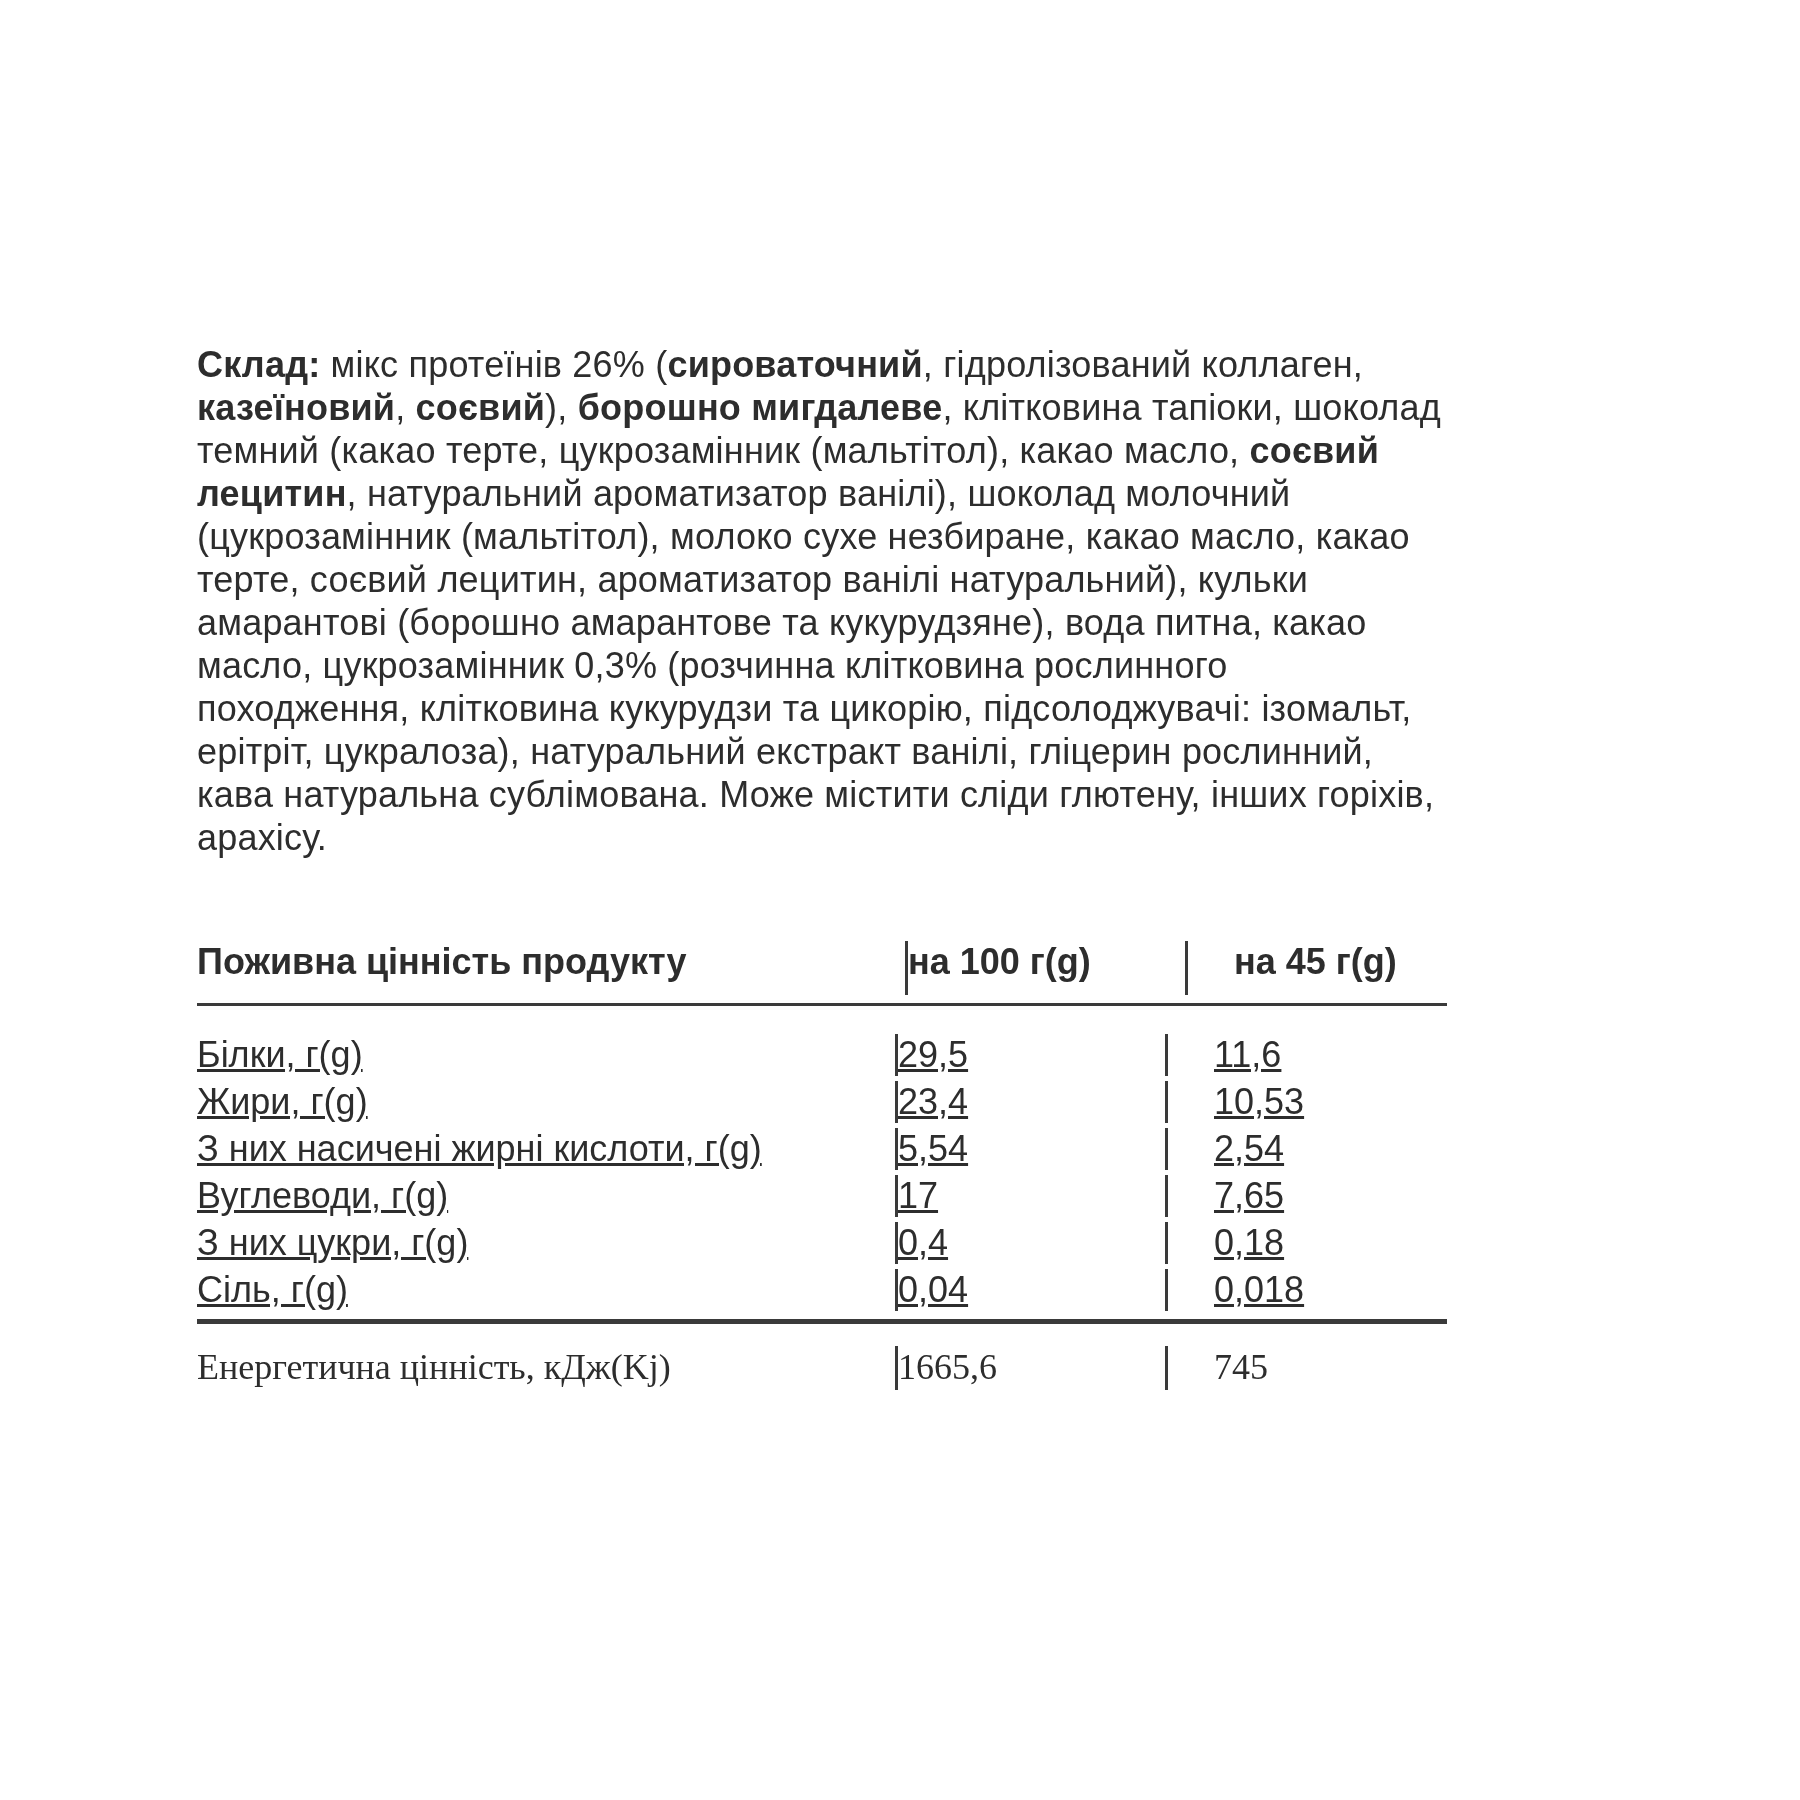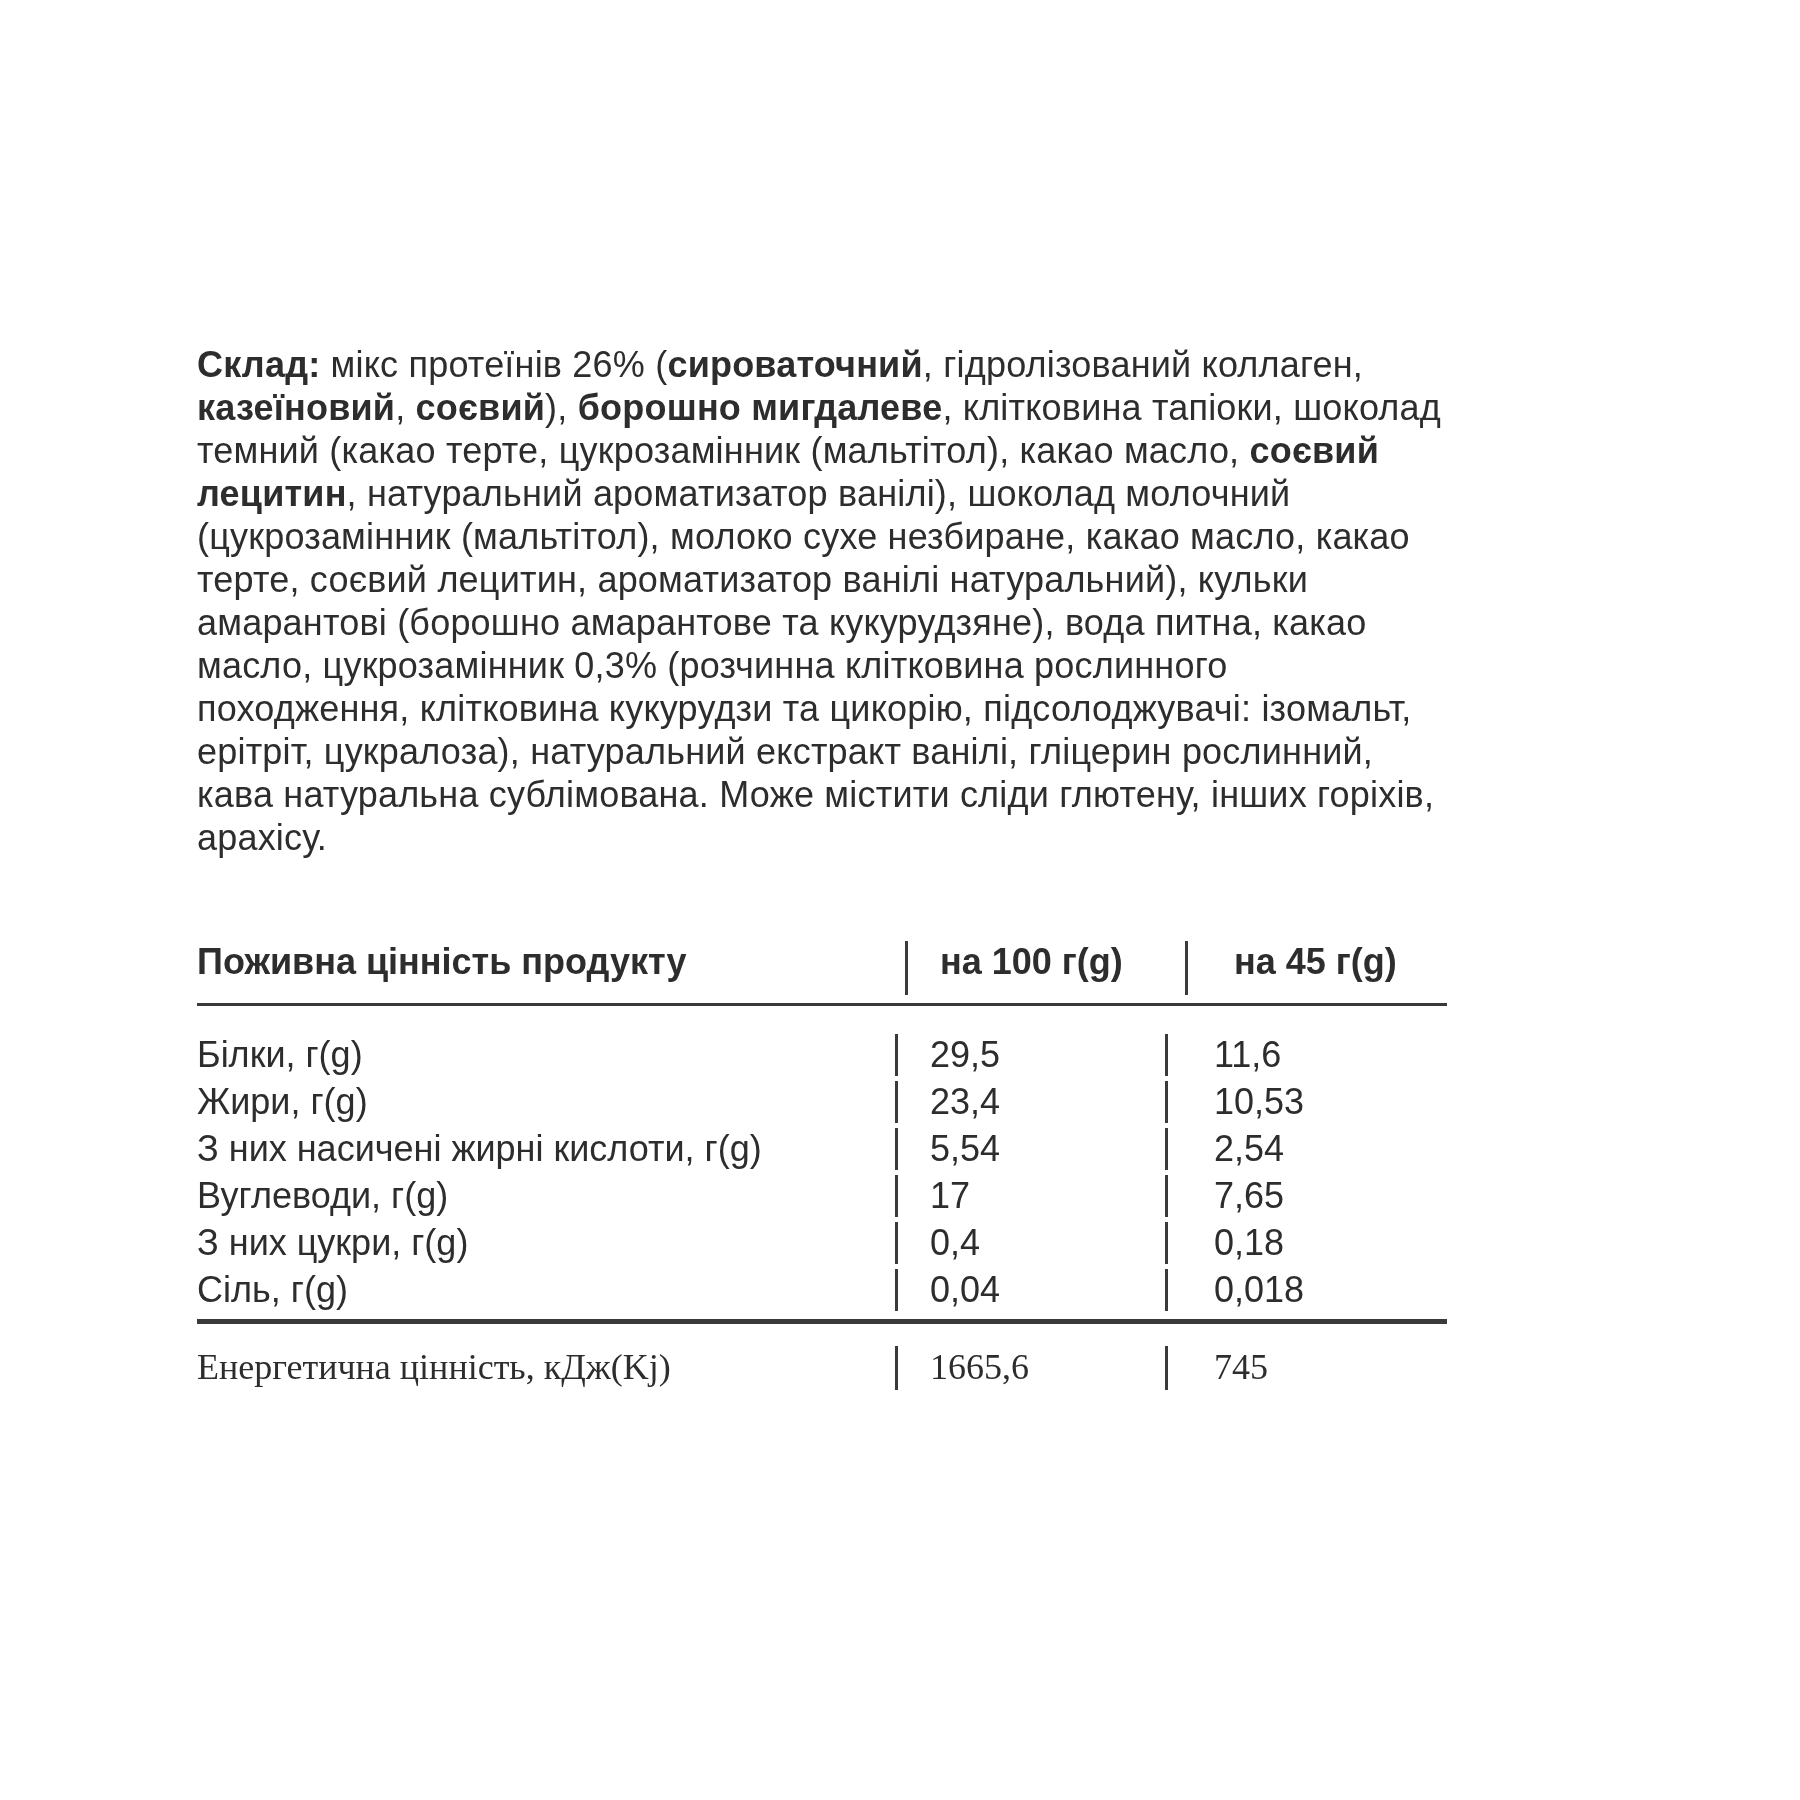--- a/index.html
+++ b/index.html
@@ -45,21 +45,20 @@
     align-items:stretch;
   }
   .c-label{
     width:698px;
     box-sizing:border-box;
     padding-right:20px;
   }
   .c-val1{
     width:270px;
     box-sizing:border-box;
-    padding-left:32px;
     border-left:3px solid var(--line-color);
   }
   .c-val2{
     flex:1;
     box-sizing:border-box;
     padding-left:46px;
     border-left:3px solid var(--line-color);
   }
   .t-head{
     font-weight:bold;
@@ -75,20 +74,21 @@
     height:5px;
     background:var(--line-color);
     margin-top:8px;
   }
   .t-body{
     margin-top:28px;
   }
   .t-body .t-row{
     min-height:40px;
     margin-bottom:5px;
+    text-decoration:underline;
   }
   .t-energy{
     margin-top:22px;
     font-family:Liberation Serif, serif;
   }
   .t-energy .t-row{
     min-height:44px;
     margin-bottom:8px;
   }
 </style>

